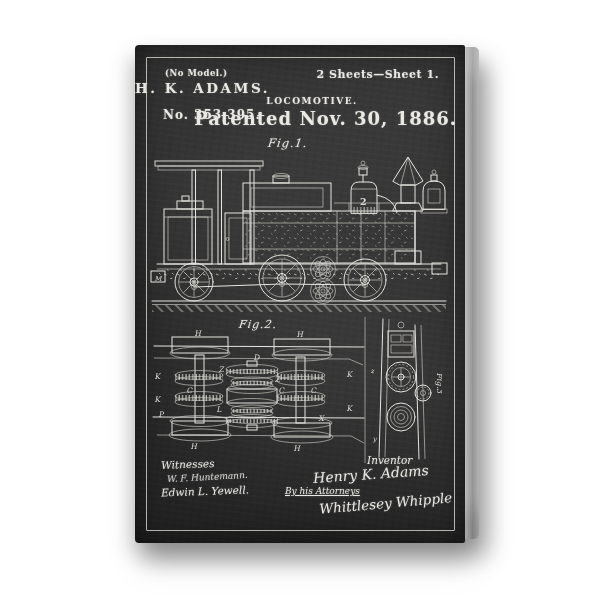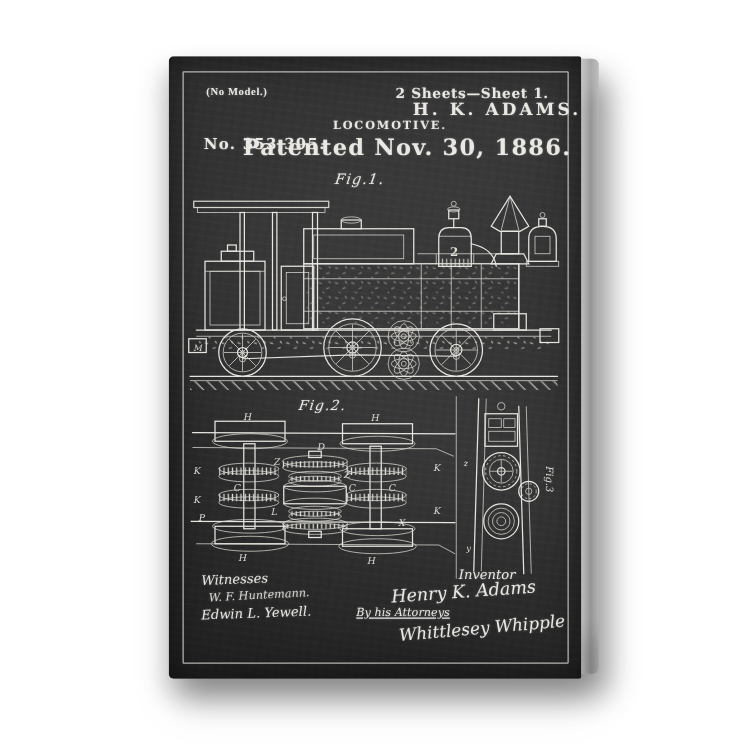--- a/index.html
+++ b/index.html
@@ -18,23 +18,23 @@
       repeating-linear-gradient(98deg, rgba(0,0,0,.04) 0 3px, transparent 3px 8px);
     box-shadow:inset 0 0 30px rgba(0,0,0,.55);}
   .edge{position:absolute;left:330px;top:2px;width:14px;height:492px;border-radius:0 5px 5px 0;
     background:linear-gradient(to right,#cfcfcf,#9a9a9a 55%,#c2c2c2);
     box-shadow:inset 0 -30px 20px rgba(0,0,0,.22), inset 0 28px 16px rgba(255,255,255,.35);}
   .board-border{position:absolute;left:11px;top:12px;right:10px;bottom:12px;
     border:1px solid rgba(238,238,232,.72);border-radius:1px;}
   .chalk{color:#e9e8e3;text-shadow:0 0 2px rgba(255,255,255,.28);position:absolute;white-space:nowrap;}
   .serif{font-family:"DejaVu Serif","Liberation Serif",serif;font-weight:bold;}
   .script{font-family:"DejaVu Serif","Liberation Serif",serif;font-style:italic;}
-  .no-model{left:30px;top:23px;font-size:8.5px;letter-spacing:.5px;font-family:Liberation Serif, serif;}
+  .no-model{left:30px;top:23px;font-size:8.5px;letter-spacing:.5px;}
   .sheets{right:26px;top:23px;font-size:11px;letter-spacing:.5px;}
-  .inv-name{left:0;right:0;top:35px;text-align:right;font-size:13.5px;letter-spacing:2.5px;}
+  .inv-name{left:0;right:0;top:35px;text-align:left;font-size:13.5px;letter-spacing:2.5px;}
   .inv-title{left:0;right:0;top:51px;text-align:center;font-size:9px;letter-spacing:1.5px;padding-left:24px;}
   .pat-no{left:28px;top:63px;font-size:12px;letter-spacing:1px;}
   .pat-date{right:8px;top:63px;font-size:18px;letter-spacing:1px;}
   .fig1-label{left:0;right:24px;top:91px;text-align:center;font-size:11.5px;letter-spacing:1px;transform:skewX(-8deg);}
   .fig2-label{left:104px;top:273px;font-size:11px;letter-spacing:1px;transform:skewX(-8deg);}
   svg{position:absolute;overflow:visible;}
   svg .ln{stroke:#e6e5e0;stroke-width:1;fill:none;stroke-linecap:round;}
   svg .thin{stroke:#d9d8d2;stroke-width:.6;fill:none;}
   svg text{font-family:"DejaVu Serif","Liberation Serif",serif;fill:#dddcd6;stroke:none;}
   .sig-witnesses{left:26px;top:413px;font-size:10.5px;transform:rotate(-2deg);}

